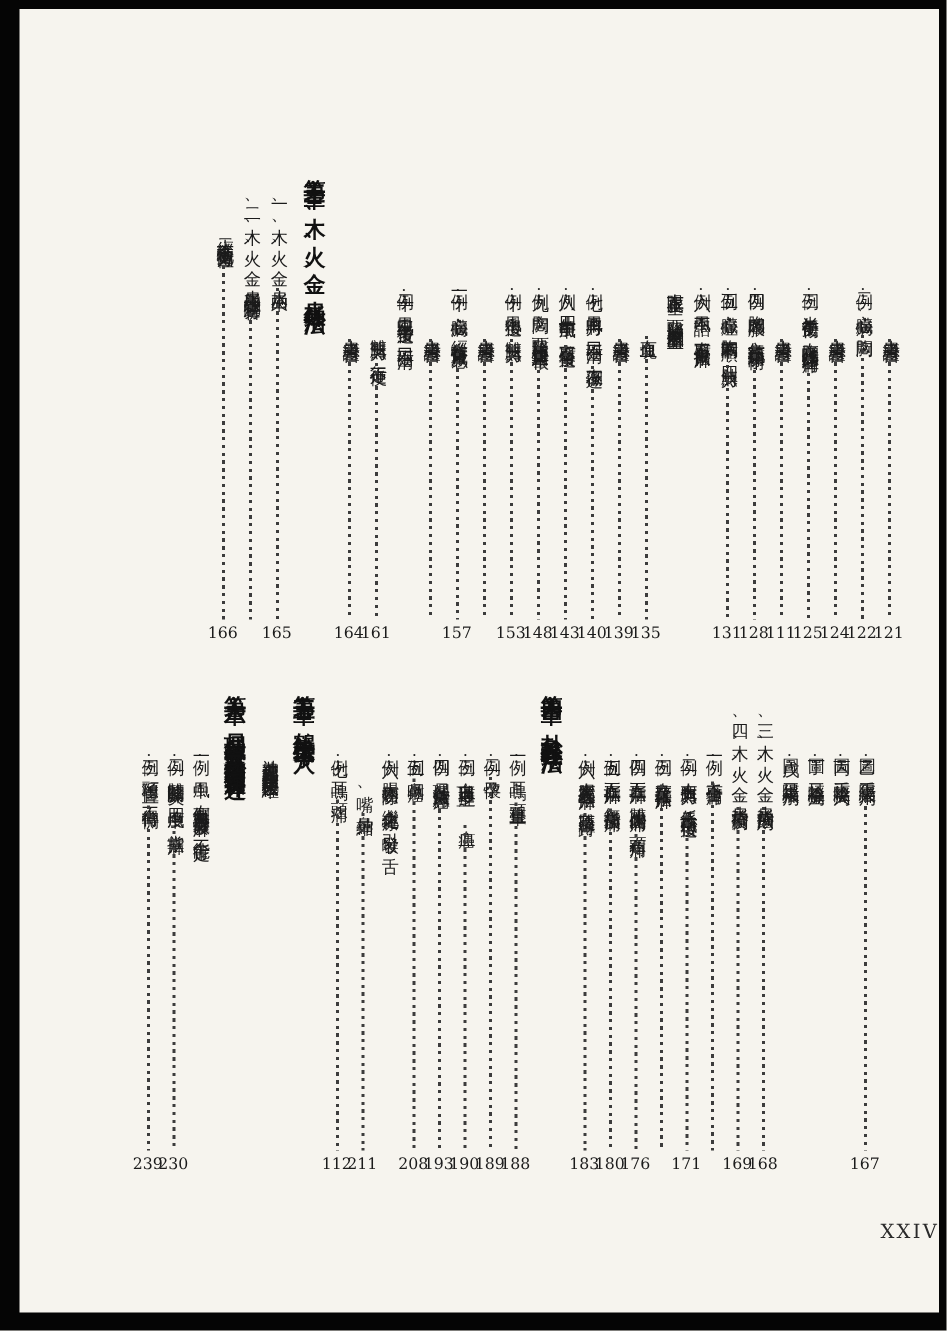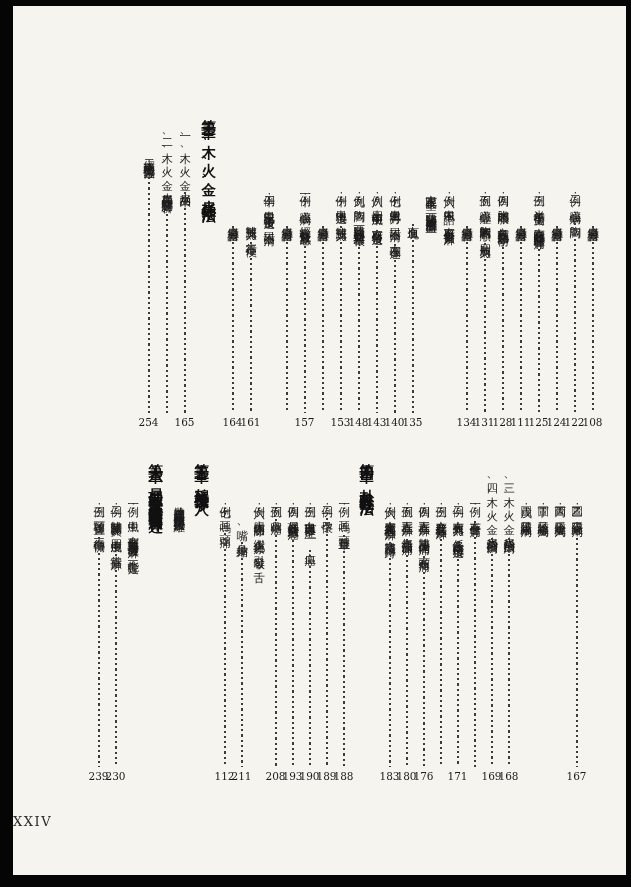--- a/index.html
+++ b/index.html
@@ -88,36 +88,36 @@
   #toc-top .lv3{padding-top:117px;}
   
   #toc-bottom .lv0{padding-top:0px;}
   #toc-bottom .lv1{padding-top:23px;}
   #toc-bottom .lv2{padding-top:46px;}
   #toc-bottom .lv3{padding-top:70px;}
   #folio{
     position:absolute;
     left:0;right:0;
     top:808px;
-    text-align:left;
+    text-align:right;
     font-family:"DejaVu Serif",serif;
     font-size:13px;
     letter-spacing:1.5px;
     color:#2a2a2a;
   }
 </style>
 </head>
 <body>
 
 <div id="scan-page">
   <div id="toc-top" class="toc-section">
       <div class="col lv3">
         <div class="vtext">患者簽證書</div>
         <div class="leader"></div>
-        <div class="num">108</div>
+        <div class="num">121</div>
       </div>
       <div class="col lv2">
         <div class="vtext">例二:心臟病、胸悶</div>
         <div class="leader"></div>
         <div class="num">122</div>
       </div>
       <div class="col lv3">
         <div class="vtext">患者簽證書</div>
         <div class="leader"></div>
         <div class="num">124</div>
@@ -135,35 +135,35 @@
       <div class="col lv2">
         <div class="vtext">例四:胸感悶脹,六年前乳癌切除手術</div>
         <div class="leader"></div>
         <div class="num">128</div>
       </div>
       <div class="col lv2">
         <div class="vtext">例五:心臟症,胸悶氣不順,四肢無力</div>
         <div class="leader"></div>
         <div class="num">131</div>
       </div>
-      <div class="col lv3">
-        <div class="vtext">患者簽證書</div>
-        <div class="leader"></div>
-        <div class="num">134</div>
-      </div>
       <div class="col lv2">
         <div class="vtext">例六:中風不語,右臂不舉食指麻,</div>
       </div>
       <div class="col lv2">
         <div class="vtext">左眼皮下垂,西醫腦波檢查左腦出血</div>
       </div>
       <div class="col lv3">
         <div class="vtext">有血塊</div>
         <div class="leader"></div>
         <div class="num">135</div>
+      </div>
+      <div class="col lv3">
+        <div class="vtext">患者簽證書</div>
+        <div class="leader"></div>
+        <div class="num">139</div>
       </div>
       <div class="col lv2">
         <div class="vtext">例七:中風將二月,口齒不清,左側不遂</div>
         <div class="leader"></div>
         <div class="num">140</div>
       </div>
       <div class="col lv2">
         <div class="vtext">例八:十四年前中風,右臂不舉後遺</div>
         <div class="leader"></div>
         <div class="num">143</div>
@@ -215,21 +215,21 @@
         <div class="num">165</div>
       </div>
       <div class="col lv1">
         <div class="vtext">二、木、火、金、水局與十二經關連分析</div>
         <div class="leader"></div>
         <div class="num"></div>
       </div>
       <div class="col lv15">
         <div class="vtext">十二經絡合地支方位圖:</div>
         <div class="leader"></div>
-        <div class="num">254</div>
+        <div class="num">166</div>
       </div>
     </div>
   <div id="toc-bottom" class="toc-section">
       <div class="col lv2">
         <div class="vtext">圖乙:手三陽經木局</div>
         <div class="leader"></div>
         <div class="num">167</div>
       </div>
       <div class="col lv2">
         <div class="vtext">圖丙:手三陰經火局</div>

